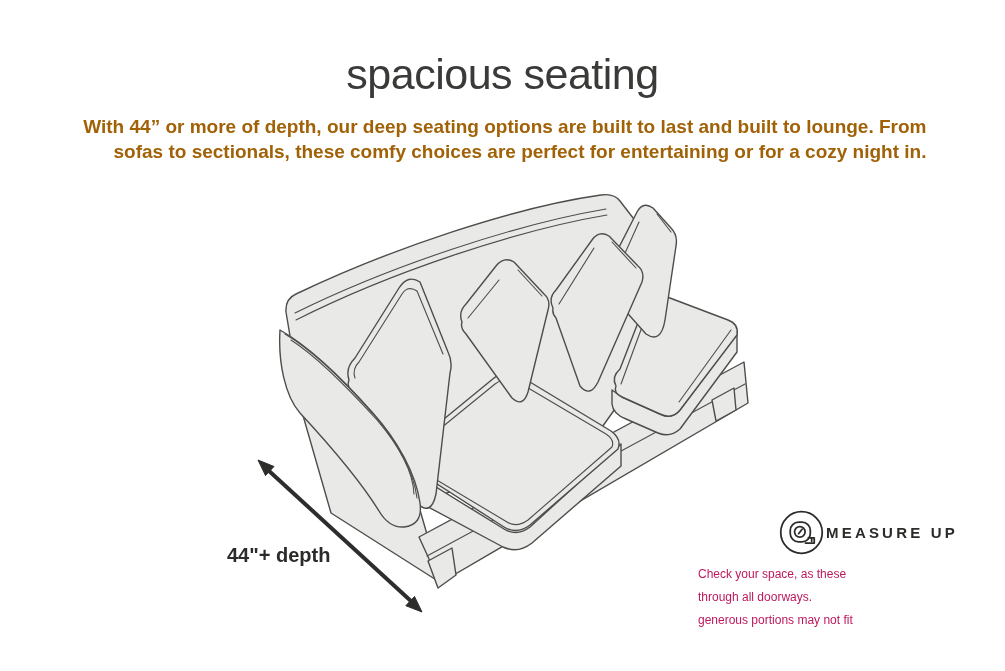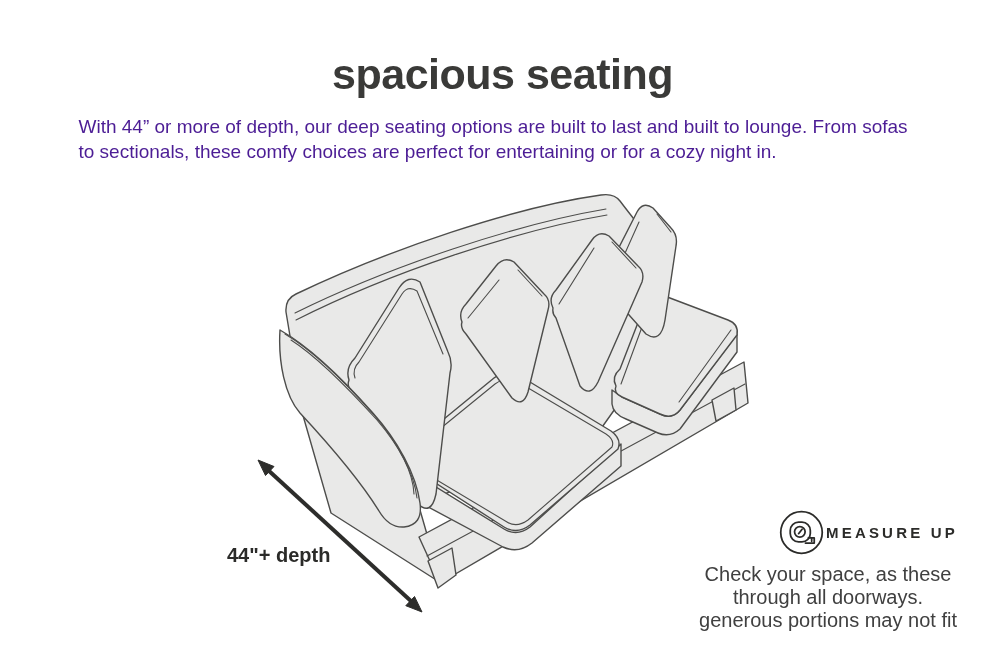--- a/index.html
+++ b/index.html
@@ -10,34 +10,35 @@
     overflow:hidden;
     font-family:"Liberation Sans", sans-serif;
     color:#2d2d2b;
   }
   .page-title{
     position:absolute;
     top:50px;left:0;width:1005px;
     margin:0;
     text-align:center;
     font-size:43px;
-    font-weight:bold;
+    font-weight:normal;
     letter-spacing:-0.5px;
     color:#3a3a38;
   }
   .intro{
     position:absolute;
     top:114px;left:50%;
     transform:translateX(-50%);
     width:848px;
     margin:0;
-    text-align:left;
+    text-align:right;
     font-size:19px;
     line-height:25px;
-    color:#4c1d95;
+    color:#a16207;
+    font-weight:bold;
   }
   .illustration{
     position:absolute;
     top:0;left:0;
   }
   .depth-label{
     position:absolute;
     left:227px;top:544px;
     font-size:20px;
     font-weight:bold;
@@ -58,24 +59,24 @@
   .measure-title{
     font-size:15px;
     font-weight:bold;
     letter-spacing:3.2px;
     color:#2b2b29;
     white-space:nowrap;
   }
   .measure-icon{width:47px;height:47px;flex:0 0 auto;}
   .measure-notes{
     margin-top:7px;
-    text-align:center;
-    font-size:20px;
+    text-align:left;
+    font-size:12px;
     line-height:23px;
-    color:#404040;
+    color:#be185d;
   }
   .sofa-line{fill:none;stroke:#4d4d4b;stroke-width:1.1;stroke-linecap:round;}
 </style>
 </head>
 <body>
 
 <div class="page">
 
   <h1 class="page-title">spacious seating</h1>
 

